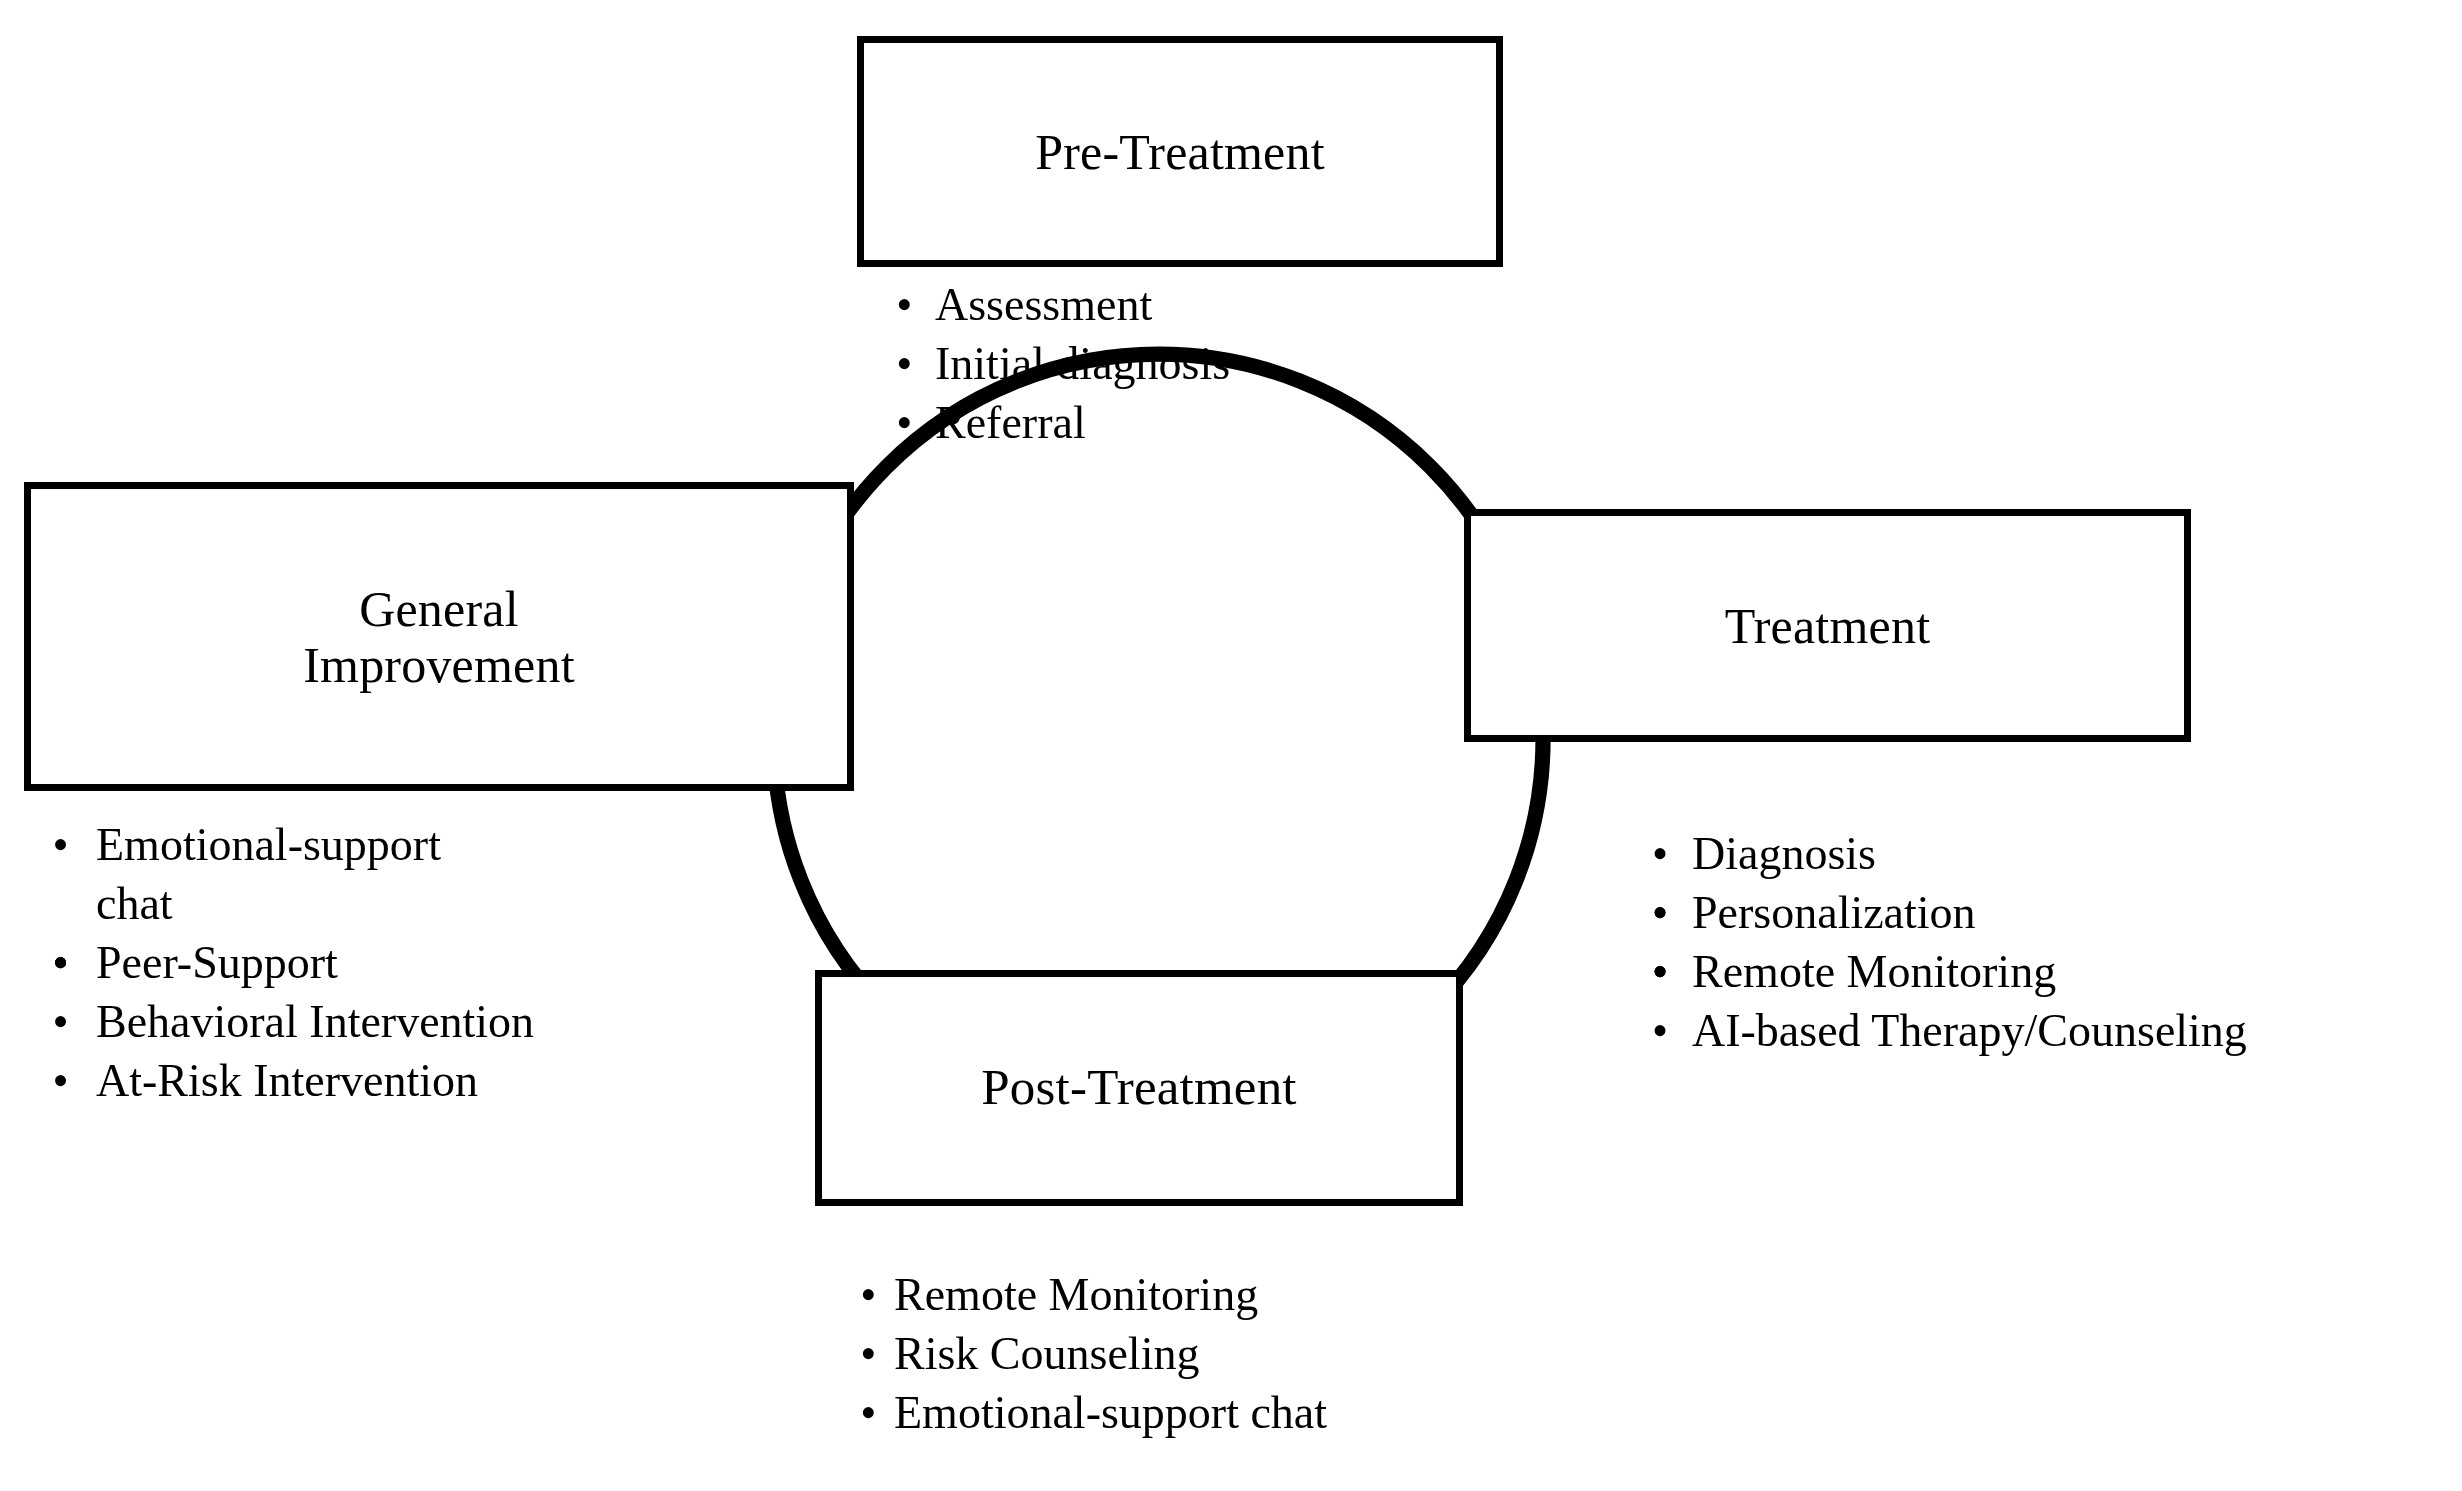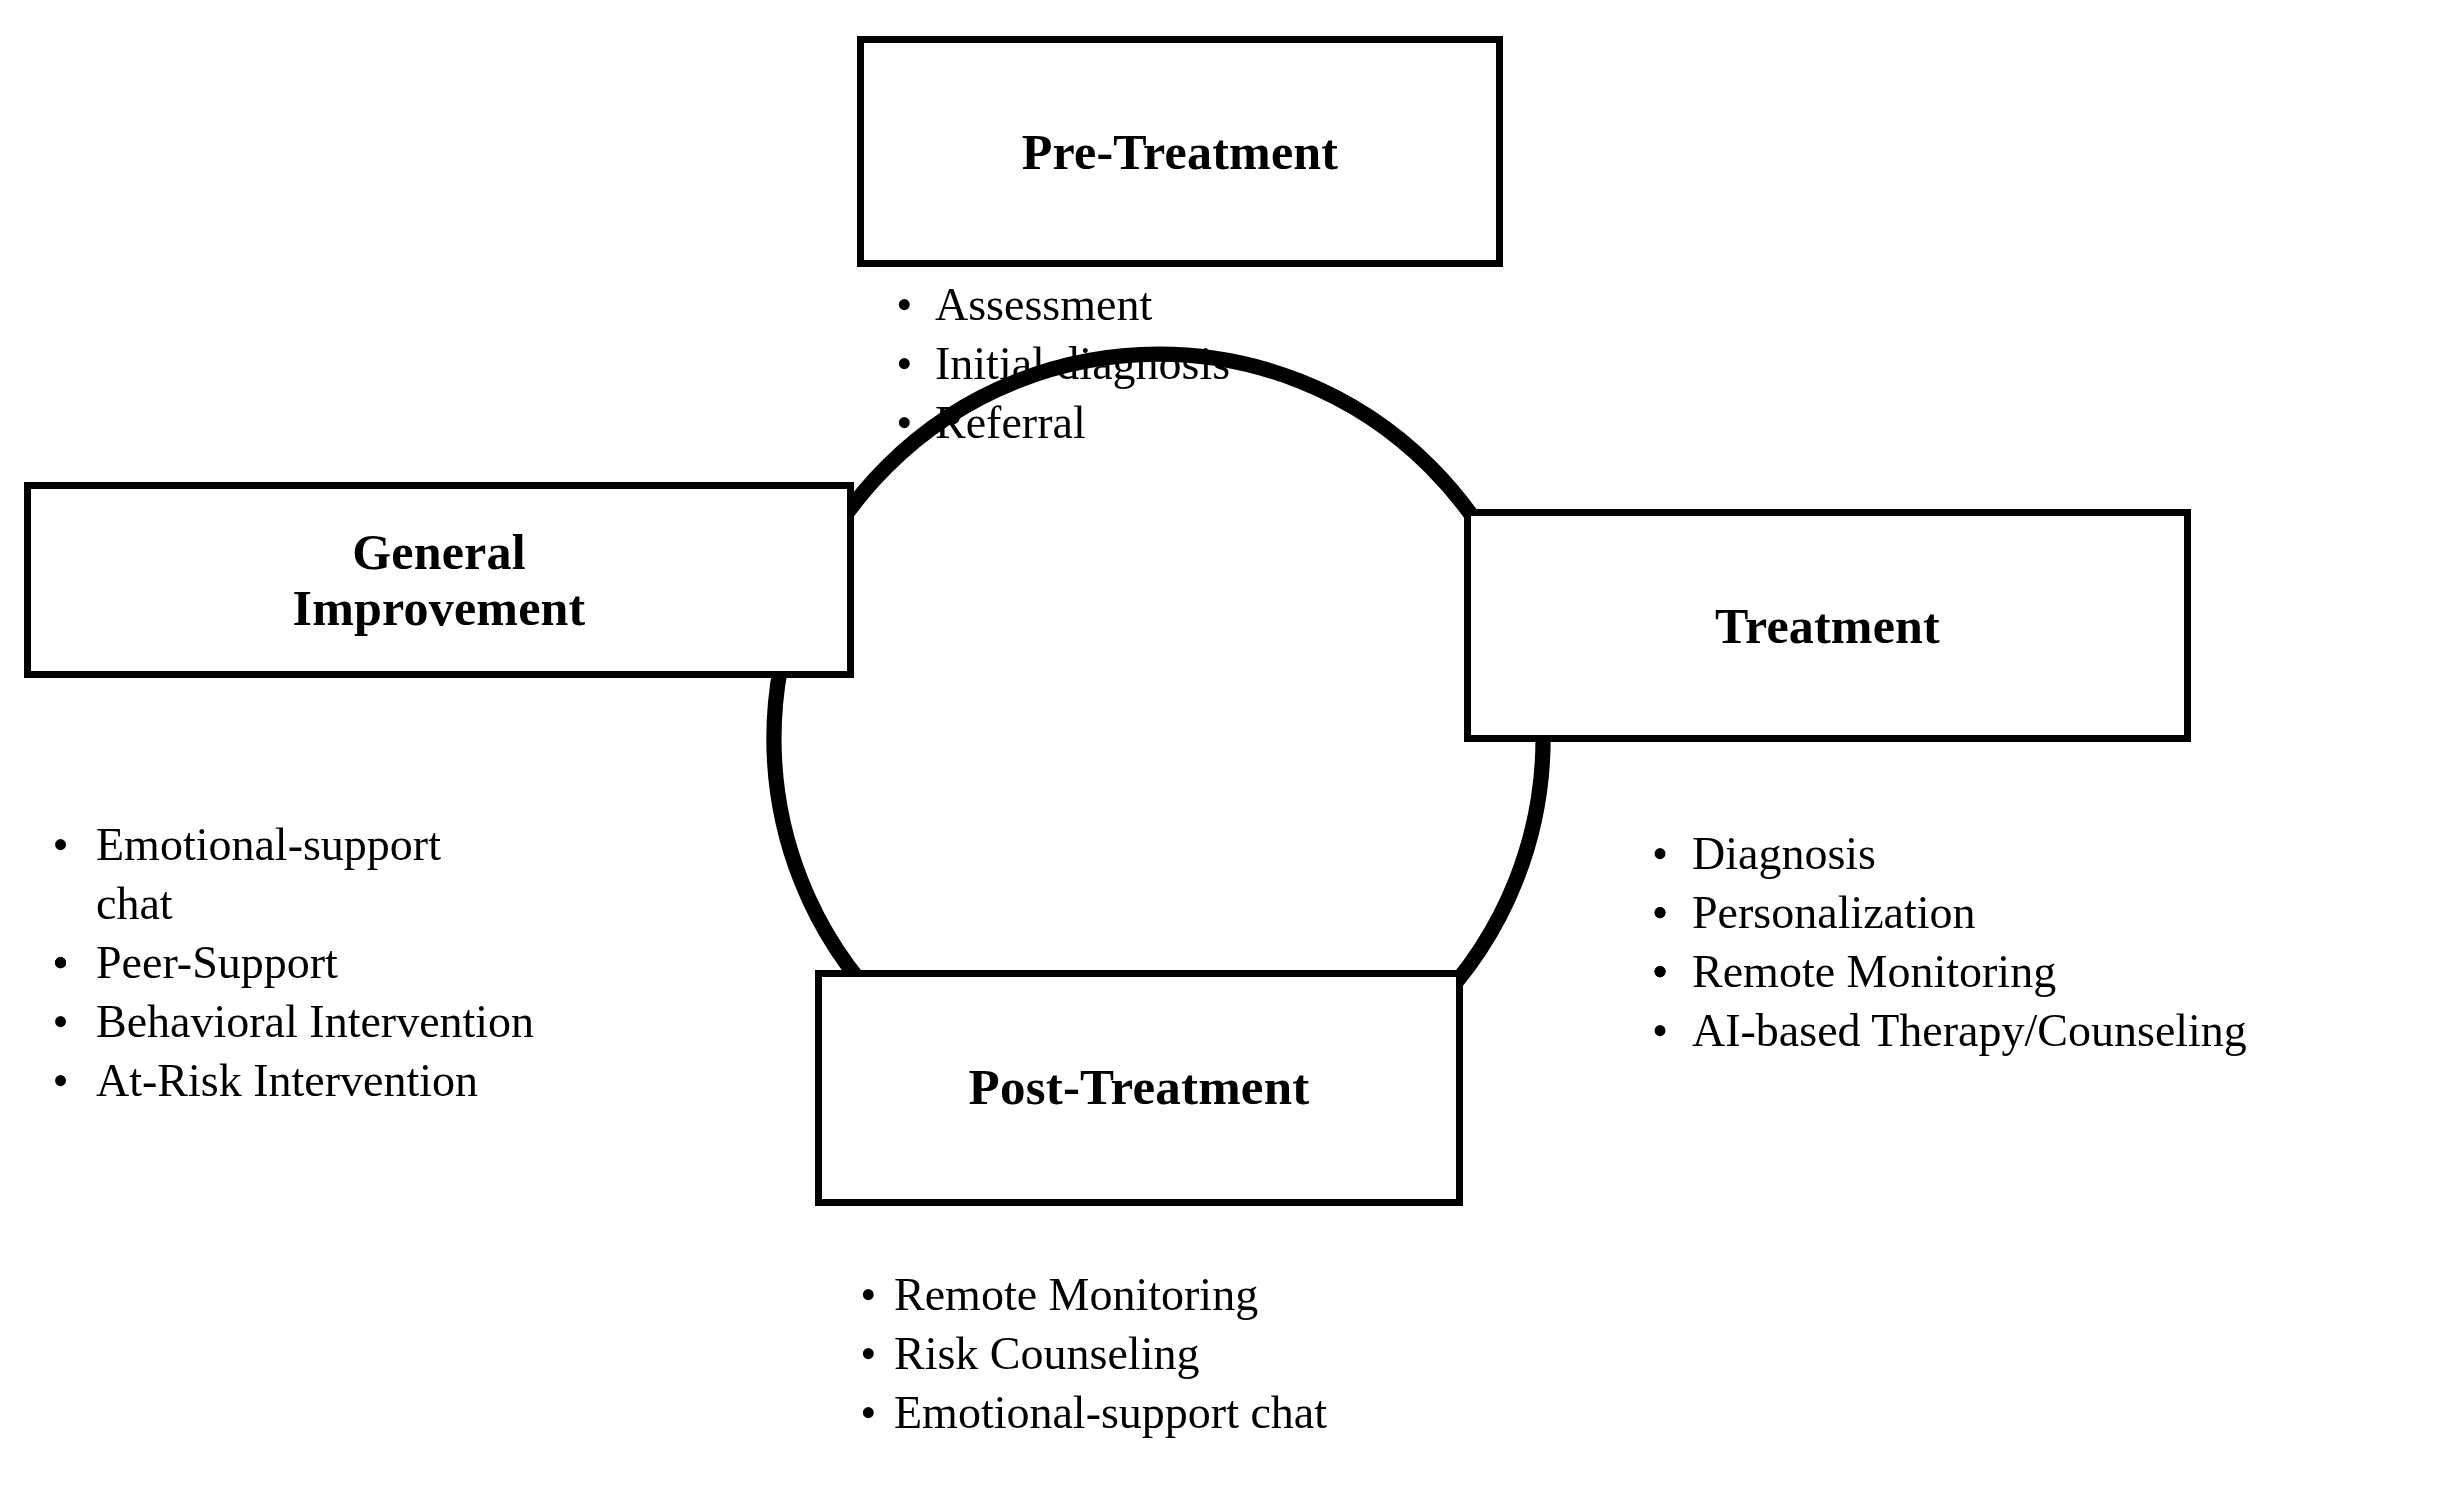--- a/index.html
+++ b/index.html
@@ -18,31 +18,31 @@
   
   .node-box{
     position:absolute;
     box-sizing:border-box;
     background:#ffffff;
     border:7.2px solid #000000;
     display:flex;align-items:center;justify-content:center;
     z-index:5;
   }
   .node-title{
-    font-weight:bold;
+    font-weight:normal;
     text-align:center;
     line-height:1.12;
     letter-spacing:0.2px;
     white-space:pre-line;
   }
 
   #box-pre   {left:857px; top:36px;   width:646px;  height:231px;}
   #box-treat {left:1464px; top:509px;  width:727px;  height:233px;}
   #box-post  {left:815px; top:970px; width:648px;  height:236px;}
-  #box-gen   {left:24px;   top:482px;  width:830px; height:196px;}
+  #box-gen   {left:24px;   top:482px;  width:830px; height:309px;}
 
   #box-pre   .node-title{font-size:50px;}
   #box-treat .node-title{font-size:50px;}
   #box-post  .node-title{font-size:51px;}
   #box-gen   .node-title{font-size:50px;}
 
   
   .bullet-list{
     position:absolute;
     margin:0;padding:0;list-style:none;

